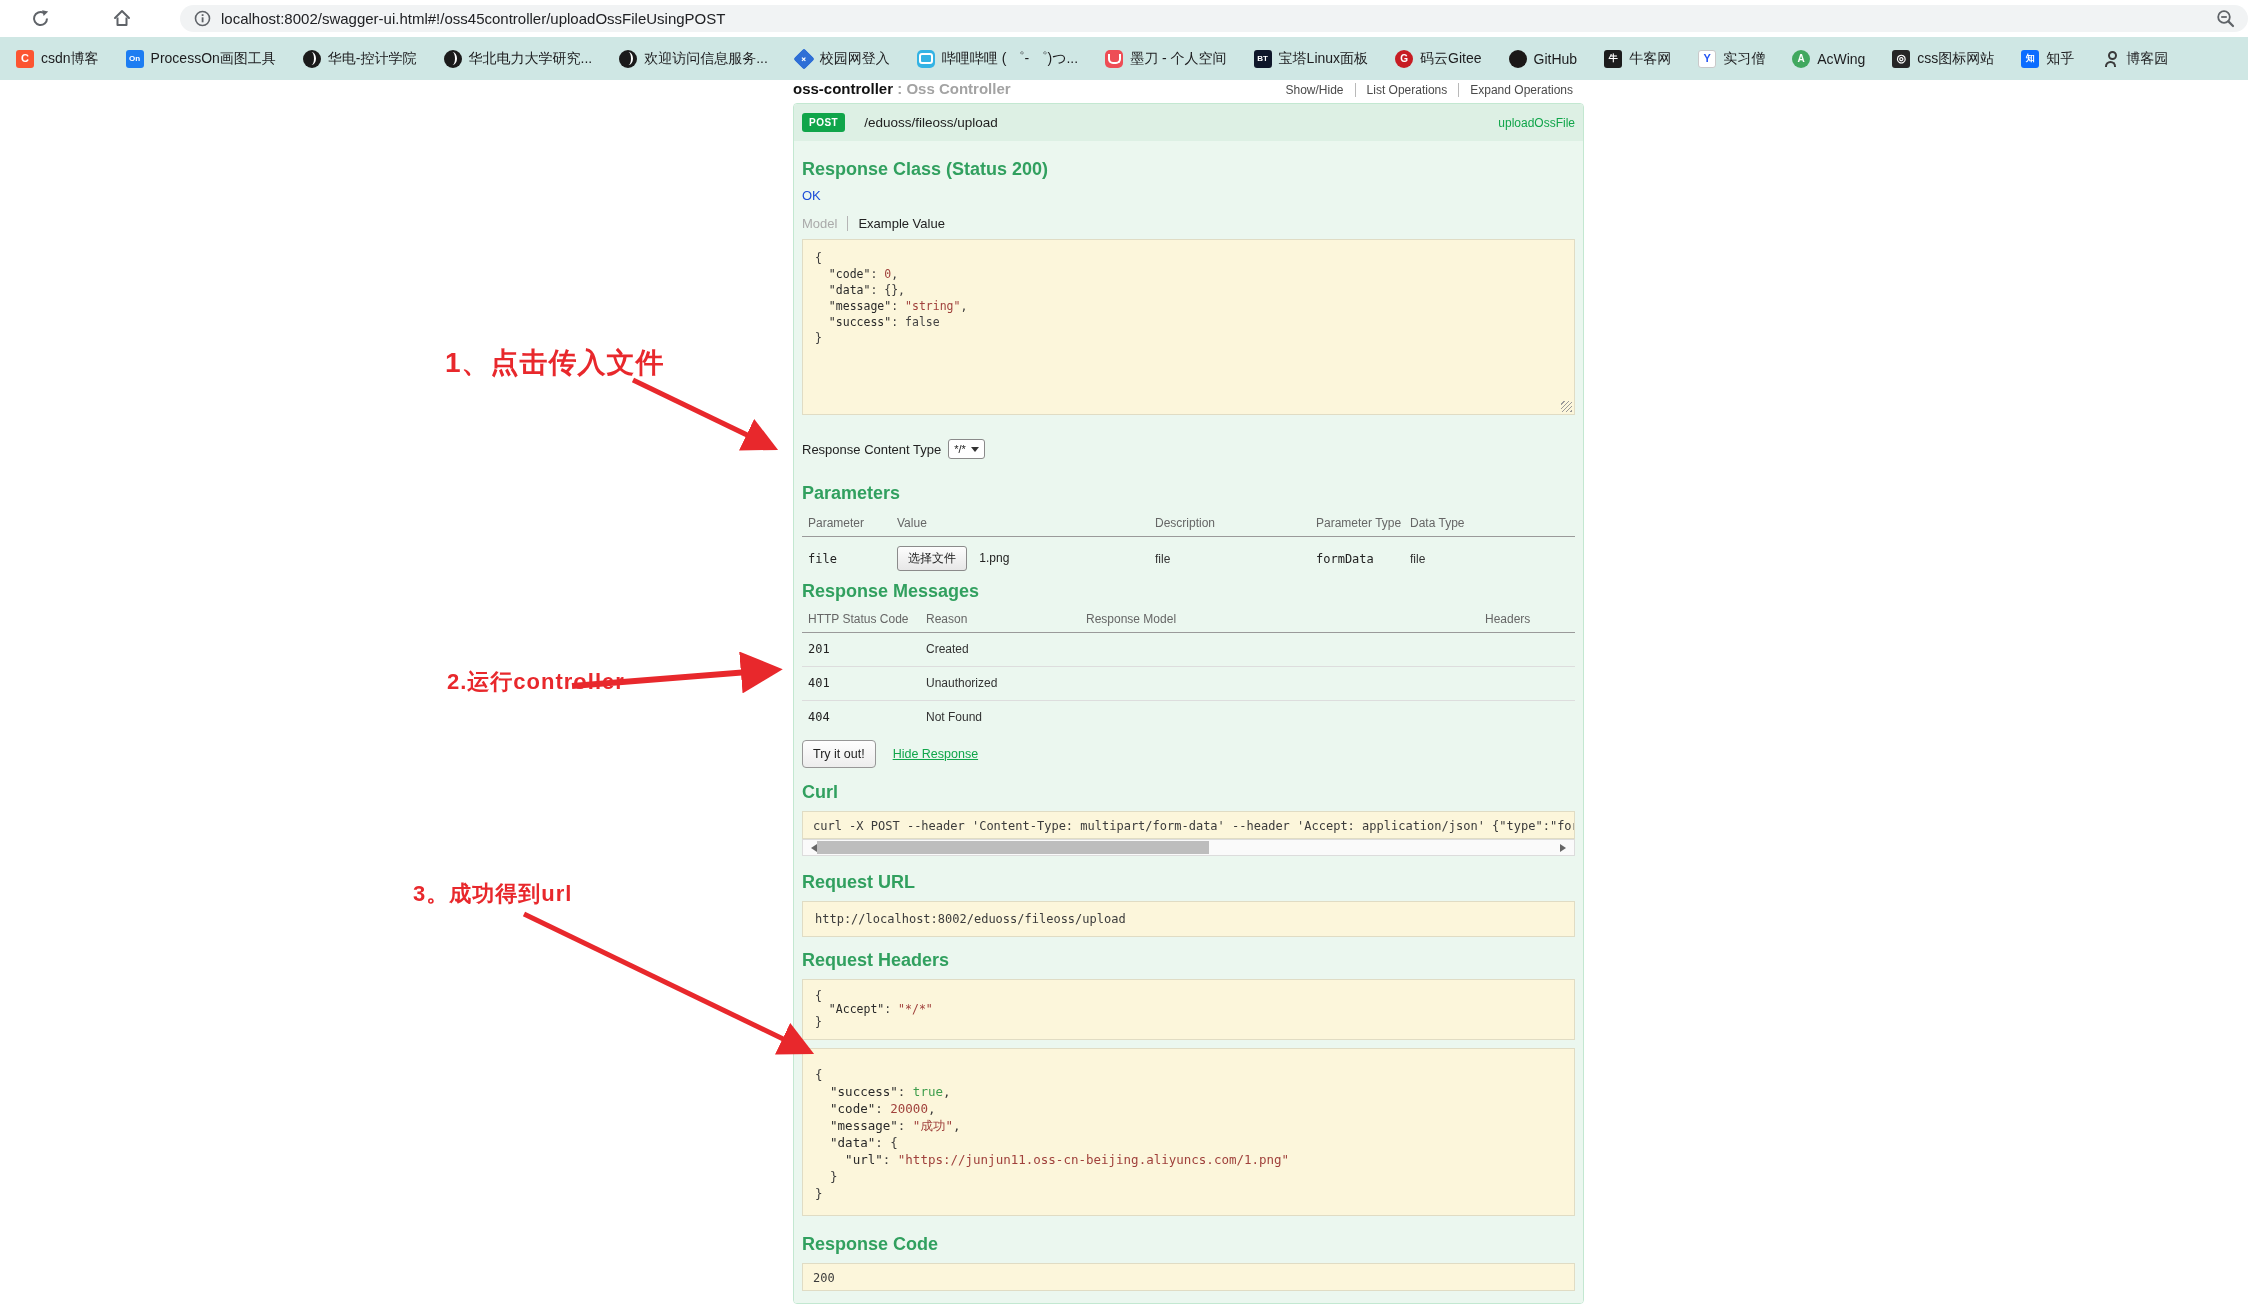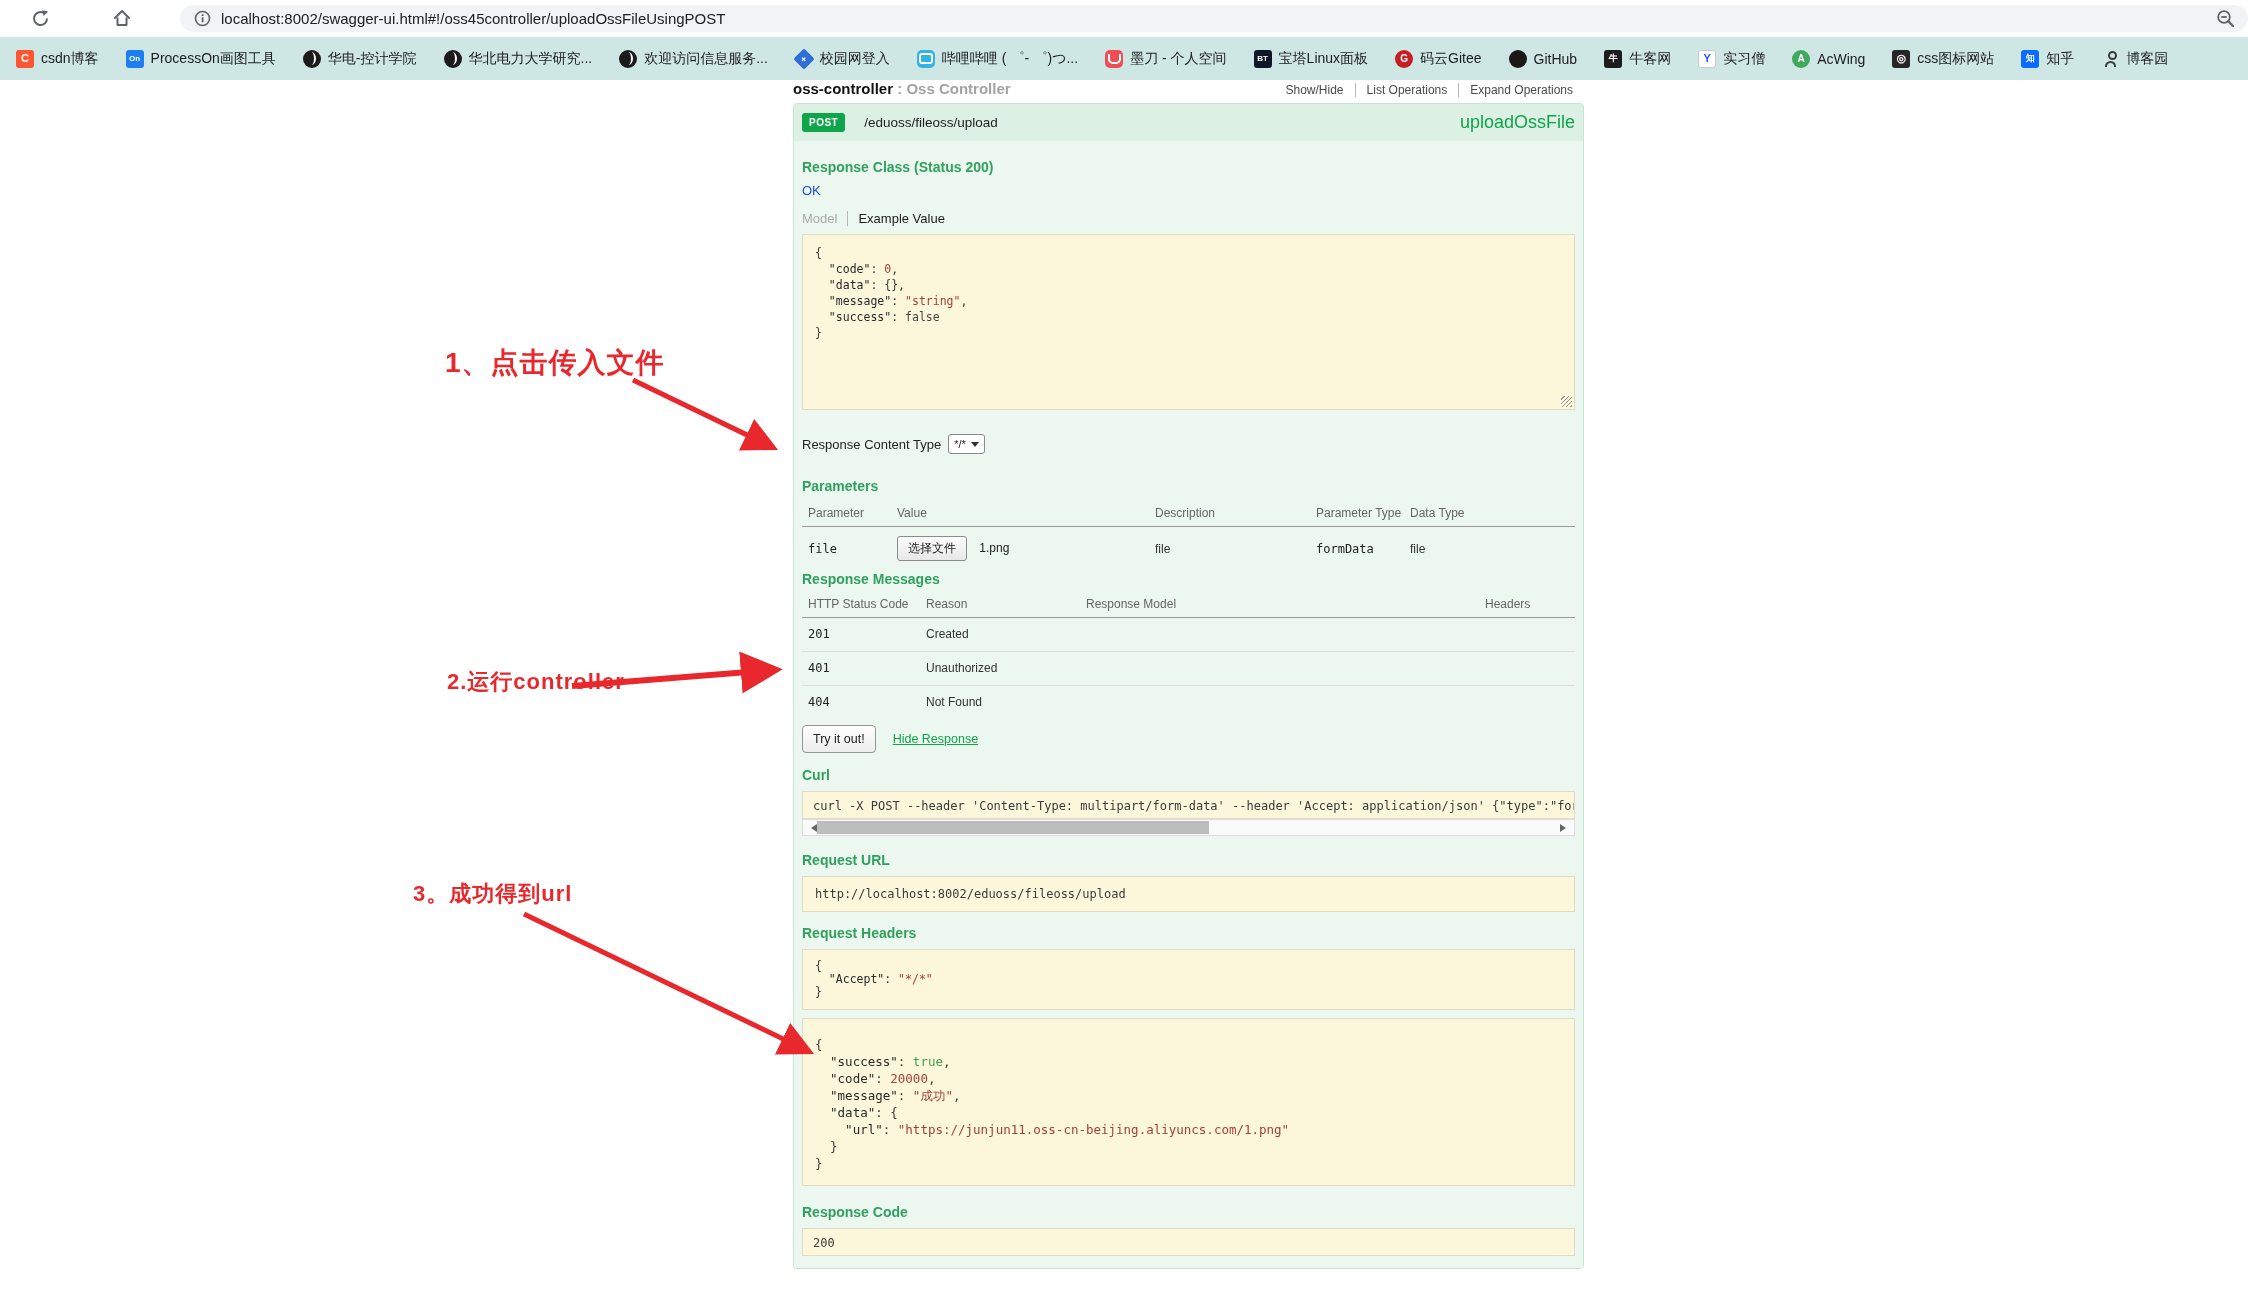--- a/index.html
+++ b/index.html
@@ -35,23 +35,23 @@
   .sw-head{display:flex;justify-content:space-between;align-items:baseline;height:20px;}
   .sw-title{font-size:15px;font-weight:bold;color:#111;}
   .sw-title .gray{color:#a3a3a3;}
   .sw-links{display:flex;font-size:12px;color:#4a4a4a;}
   .sw-link{cursor:pointer;padding:0 11px;}
   .sw-link + .sw-link{border-left:1px solid #b9b9b9;}
   .op{margin-top:3px;border:1px solid #c3e8d1;border-radius:4px;}
   .op-head{height:37px;background:#ddf0e4;display:flex;align-items:center;padding:0 8px;border-radius:3px 3px 0 0;}
   .badge{background:#10a54a;color:#fff;font-weight:bold;font-size:10px;padding:4px 7px;border-radius:3px;letter-spacing:.5px;}
   .op-path{margin-left:19px;font-size:13.5px;color:#222;}
-  .op-nick{margin-left:auto;color:#10a54a;font-size:18px;cursor:pointer;}
+  .op-nick{margin-left:auto;color:#10a54a;font-size:12px;cursor:pointer;}
   .op-body{background:#ebf7ef;padding:18px 8px 12px;border-radius:0 0 3px 3px;}
-  h4.sec{color:#31a05f;font-size:14px;font-weight:bold;margin:0;}
+  h4.sec{color:#31a05f;font-size:18px;font-weight:bold;margin:0;}
   .ok-text{font-size:13px;color:#1d4ed8;margin-top:8px;}
   .tabs{margin-top:13px;font-size:13px;display:flex;align-items:center;}
   .tab-model{color:#aaa;padding-right:10px;border-right:1px solid #b5b5b5;cursor:pointer;}
   .tab-example{color:#222;padding-left:10px;cursor:pointer;}
   pre.snippet{background:#fcf6db;border:1px solid #e0dcc4;color:#3b3b3b;
       font-family:"DejaVu Sans Mono",monospace;font-size:12px;line-height:16px;
       padding:10px 12px;margin:8px 0 0;white-space:pre;overflow:hidden;position:relative;box-sizing:border-box;}
   pre.example{height:176px;font-size:11.5px;}
   pre.body-json{height:168px;padding-top:17px;line-height:17px;font-size:12.5px;}
   pre.tight{line-height:13px;font-size:11.5px;}

